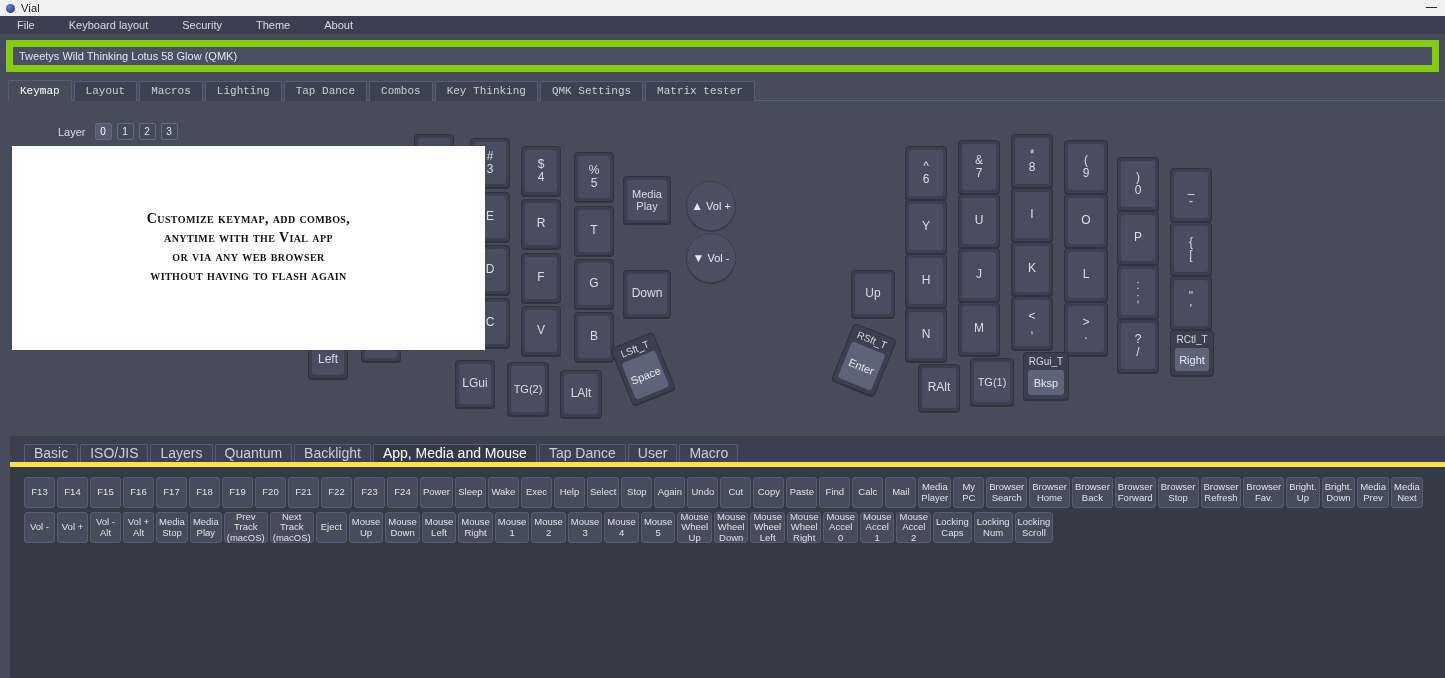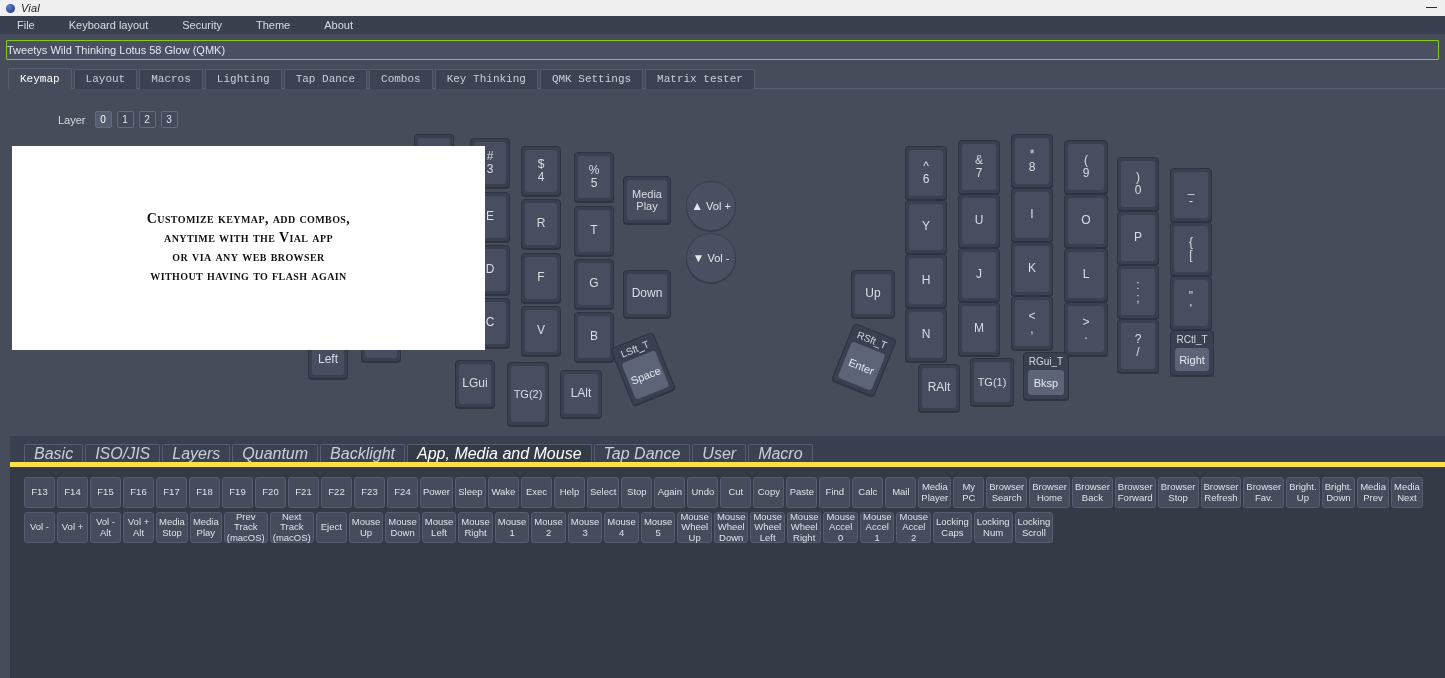--- a/index.html
+++ b/index.html
@@ -13,35 +13,35 @@
   
   #titlebar{
     height:16px;background:#f0f0f0;display:flex;align-items:center;
     position:relative;
   }
   #app-icon{
     width:9px;height:9px;border-radius:50%;
     background:radial-gradient(circle at 35% 30%,#5b7fd4,#1d2f74);
     margin-left:6px;flex:0 0 auto;
   }
-  #app-title{font-size:11px;color:#1b1b1b;margin-left:6px;letter-spacing:.2px;font-style:italic;}
+  #app-title{font-size:11px;color:#1b1b1b;margin-left:6px;letter-spacing:.2px;}
   #win-min{
     position:absolute;right:8px;top:7px;width:11px;height:1px;background:#2b2b2b;
   }
   
   #menubar{
     height:18px;background:#3a4050;display:flex;align-items:flex-end;
     padding-left:8px;gap:16px;border-bottom:1px solid #30out;
   }
   #menubar .mi{padding:0 9px;font-size:11px;color:#d8dbe3;line-height:18px;cursor:default;}
   
   #kbd-field{
     margin:6px 6px 0 6px;height:18px;background:#4a5062;
-    border:1px solid #84cc16;display:flex;align-items:center;
-    font-size:11px;color:#e2e5ec;border-radius:1px;
+    border:7px solid #84cc16;display:flex;align-items:center;
+    padding-left:6px;font-size:11px;color:#e2e5ec;border-radius:1px;
   }
   
   #maintabs{
     margin:8px 0 0 8px;height:21px;display:flex;align-items:flex-end;gap:2px;
     border-bottom:1px solid #5a melhorias;position:relative;
   }
   #maintabs:after{
     content:"";position:absolute;left:0;right:-1445px;bottom:0;height:1px;background:#596076;
   }
   #maintabs .tab{
@@ -111,23 +111,23 @@
     position:absolute;left:0;top:436px;width:1445px;height:242px;
     background:#3a4050;border-top:1px solid #4e5costa;
   }
   #bottom:before{
     content:"";position:absolute;left:0;top:0;width:10px;height:242px;background:#474c5a;
   }
   #kctabs{
     position:absolute;left:24px;top:8px;display:flex;align-items:flex-end;gap:2px;
   }
   #kctabs .tab{
-    height:17px;line-height:17px;padding:0 9px;font-size:16px;color:#c9ced9;
+    height:17px;line-height:17px;padding:0 9px;font-size:14px;color:#c9ced9;
     background:#3c4252;border:1px solid #565d70;border-bottom:none;
-    border-radius:2px 2px 0 0;cursor:default;font-style:italic;
+    border-radius:2px 2px 0 0;cursor:default;
   }
   #kctabs .tab.active{background:#353a47;color:#ffffff;}
   #kcpanel{
     position:absolute;left:10px;top:26px;right:0;bottom:0;
     background:#353a47;border-top:5px solid #fde047;
   }
   .kcrow{position:absolute;left:14px;display:flex;gap:2px;}
   .kcbtn{
     min-width:31px;height:31px;background:#464c5c;border:1px solid #565d70;
     border-radius:3px;display:flex;flex-direction:column;
@@ -260,21 +260,21 @@
     <div class="key" style="left: 623px; top: 144px; width: 48px; height: 48px;">
       <div class="cap">
         <span class="l1">Down</span>
       </div>
     </div>
     <div class="key" style="left: 455px; top: 234px; width: 40px; height: 48px;">
       <div class="cap">
         <span class="l1">LGui</span>
       </div>
     </div>
-    <div class="key" style="left: 507px; top: 236px; width: 42px; height: 64px;">
+    <div class="key" style="left: 507px; top: 236px; width: 42px; height: 54px;">
       <div class="cap small">
         <span class="l1">TG(2)</span>
       </div>
     </div>
     <div class="key" style="left: 560px; top: 244px; width: 42px; height: 48px;">
       <div class="cap">
         <span class="l1">LAlt</span>
       </div>
     </div>
     <div class="key" style="left: 905px; top: 20px; width: 42px; height: 54px;">

